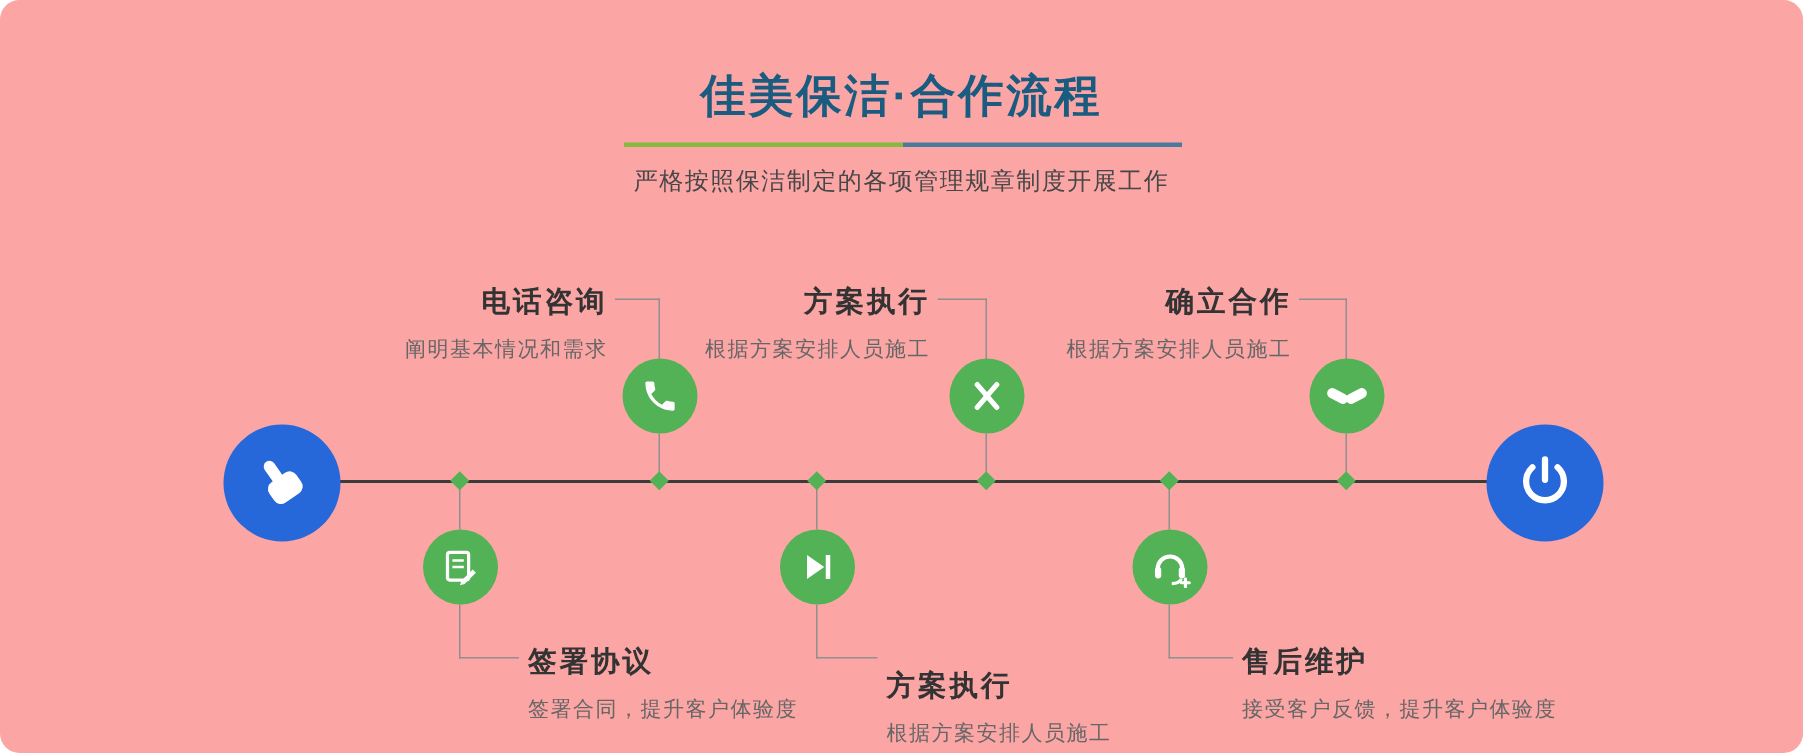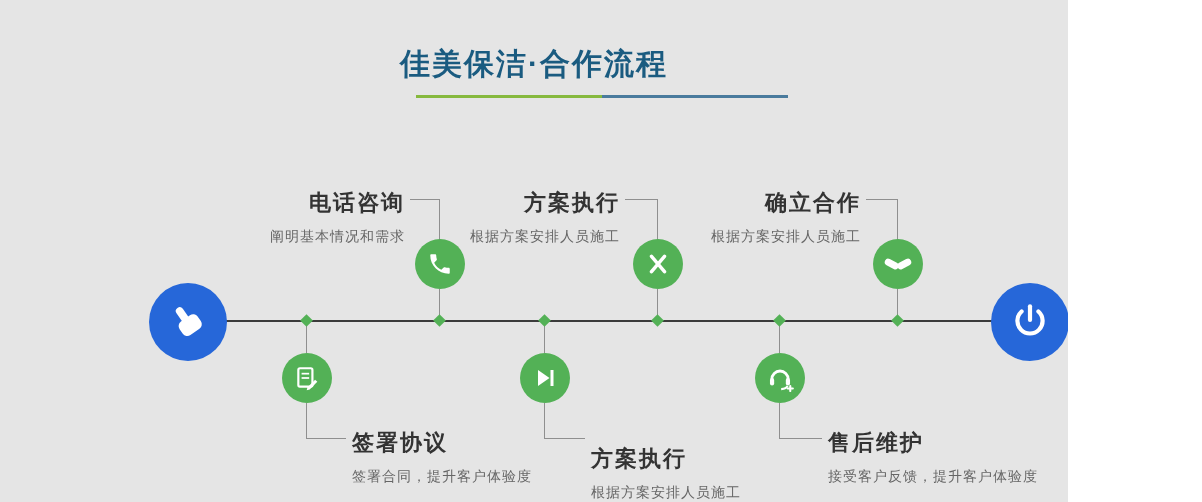--- a/index.html
+++ b/index.html
@@ -1,17 +1,17 @@
 <!DOCTYPE html>
 <html><head>
 <meta charset="utf-8">
 <style>
   * { margin:0; padding:0; box-sizing:border-box; }
   body { font-family:"Liberation Sans", sans-serif; background:#fff; }
-  .canvas { position:relative; width:1068px; height:502px; background:#e5e5e5; overflow:hidden; }
+  .canvas { position:relative; width:1202px; height:502px; background:#fca5a5; overflow:hidden;border-radius:13px; }
 
   .page-title {
     position:absolute; top:44px; left:0; width:100%;
     text-align:center; font-size:30px; font-weight:bold;
     color:#1a5b80; letter-spacing:2px;
   }
   .title-divider { position:absolute; top:95px; left:416px; width:372px; height:3px; display:flex; }
   .title-divider .seg-green { flex:1; background:#86b93e; }
   .title-divider .seg-blue  { flex:1; background:#4a7b9d; }
   .page-subtitle {
@@ -26,37 +26,38 @@
     background:#2667d9; display:flex; align-items:center; justify-content:center;
   }
   .node-green {
     position:absolute; width:50px; height:50px; border-radius:50%;
     background:#53b156; display:flex; align-items:center; justify-content:center;
   }
   .diamond { position:absolute; width:9px; height:9px; background:#53b156; transform:rotate(45deg); }
   .conn { position:absolute; background:#8f8f8f; }
 
   .step { position:absolute; }
-  .step .step-title { font-size:22px; font-weight:bold; color:#333; letter-spacing:2px; }
+  .step .step-title { font-size:19px; font-weight:bold; color:#333; letter-spacing:2px; }
   .step .step-desc  { font-size:14px; color:#666; margin-top:10px; letter-spacing:1px; }
   .step.align-right { text-align:right; }
   .step.align-left  { text-align:left; }
 
   .icon { display:flex; align-items:center; justify-content:center; }
 </style>
 </head>
 <body>
 
 <div class="canvas">
 
   <div class="page-title">佳美保洁·合作流程</div>
   <div class="title-divider">
     <div class="seg-green"></div>
     <div class="seg-blue"></div>
   </div>
+  <div class="page-subtitle">严格按照保洁制定的各项管理规章制度开展工作</div>
 
   <div class="mainline"></div>
 
   <div class="conn" style="left:410px; top:199px; width:30px; height:1px;"></div>
   <div class="conn" style="left:439px; top:199px; width:1px; height:41px;"></div>
   <div class="conn" style="left:439px; top:289px; width:1px; height:32px;"></div>
 
   <div class="conn" style="left:625px; top:199px; width:33px; height:1px;"></div>
   <div class="conn" style="left:657px; top:199px; width:1px; height:41px;"></div>
   <div class="conn" style="left:657px; top:289px; width:1px; height:32px;"></div>

